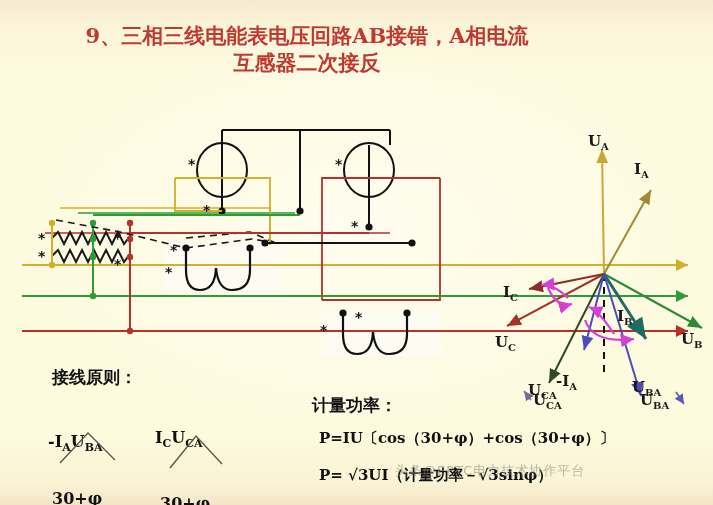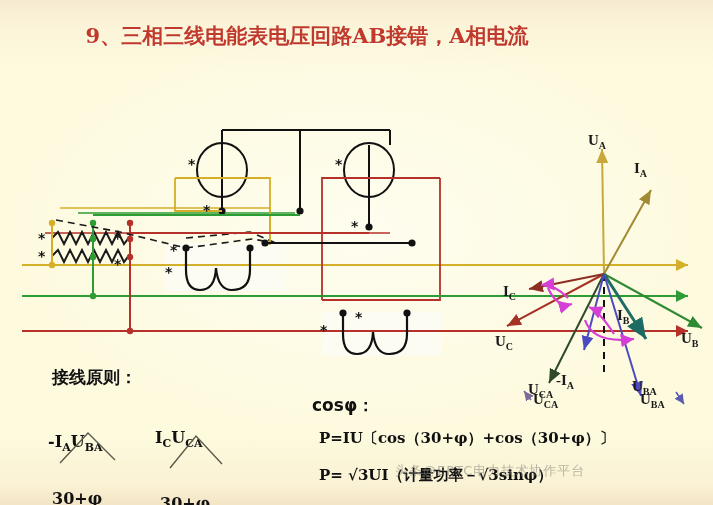--- a/index.html
+++ b/index.html
@@ -33,21 +33,21 @@
 
   
   svg.layer{position:absolute;left:0;top:0;width:713px;height:505px;overflow:visible;}
 
   
   .lbl{
     position:absolute;white-space:nowrap;
     font-family:"DejaVu Serif",serif;
     font-weight:700;color:#1a1a1a;
   }
-  .ph-lbl{font-size:15px;font-family:Liberation Serif, serif;}
+  .ph-lbl{font-size:15px;}
   .ph-lbl sub{font-size:10px;}
   .sec-title{
     position:absolute;font-family:"DejaVu Sans",sans-serif;
     font-weight:700;font-size:17px;color:#111;white-space:nowrap;
   }
   .formula{
     position:absolute;font-family:"DejaVu Serif",serif;
     font-weight:700;font-size:15px;color:#111;white-space:nowrap;margin-left:9px;
   }
   .principle{
@@ -72,20 +72,21 @@
 </style>
 </head>
 <body>
 
 <div id="root">
   <div class="bg-grad"></div>
   <div class="bg-tint"></div>
 
   <div class="title-wrap">
     <div class="title-line">9、三相三线电能表电压回路AB接错，A相电流</div>
+    <div class="title-line">互感器二次接反</div>
   </div>
 
   <svg class="layer" viewBox="0 0 713 505">
     <defs>
       <marker id="ar-y" markerWidth="7" markerHeight="7" refX="6" refY="3" orient="auto">
         <path d="M0,0 L6,3 L0,6 z" fill="#d4af2a"></path>
       </marker>
       <marker id="ar-g" markerWidth="7" markerHeight="7" refX="6" refY="3" orient="auto">
         <path d="M0,0 L6,3 L0,6 z" fill="#2e9c35"></path>
       </marker>
@@ -338,21 +339,21 @@
   </div>
   <div class="principle" style="left:160px;top:474px;">30+φ</div>
 
   <svg class="layer" viewBox="0 0 713 505">
     <g stroke="#5a5a4a" stroke-width="1.4" fill="none">
       <path d="M60,463 L88,433 L115,460"></path>
       <path d="M170,468 L196,436 L222,464"></path>
     </g>
   </svg>
 
-  <div class="sec-title" style="left:312px;top:394px;">cosφ：</div>
+  <div class="sec-title" style="left:312px;top:394px;">计量功率：</div>
 
   <div class="lbl ph-lbl" style="left:533px;top:391px;">
     <span>U</span><sub>CA</sub>
   </div>
   <div class="lbl ph-lbl" style="left:640px;top:391px;">
     <span>U</span><sub>BA</sub>
   </div>
 
   <svg class="layer" viewBox="0 0 713 505">
     <defs>

